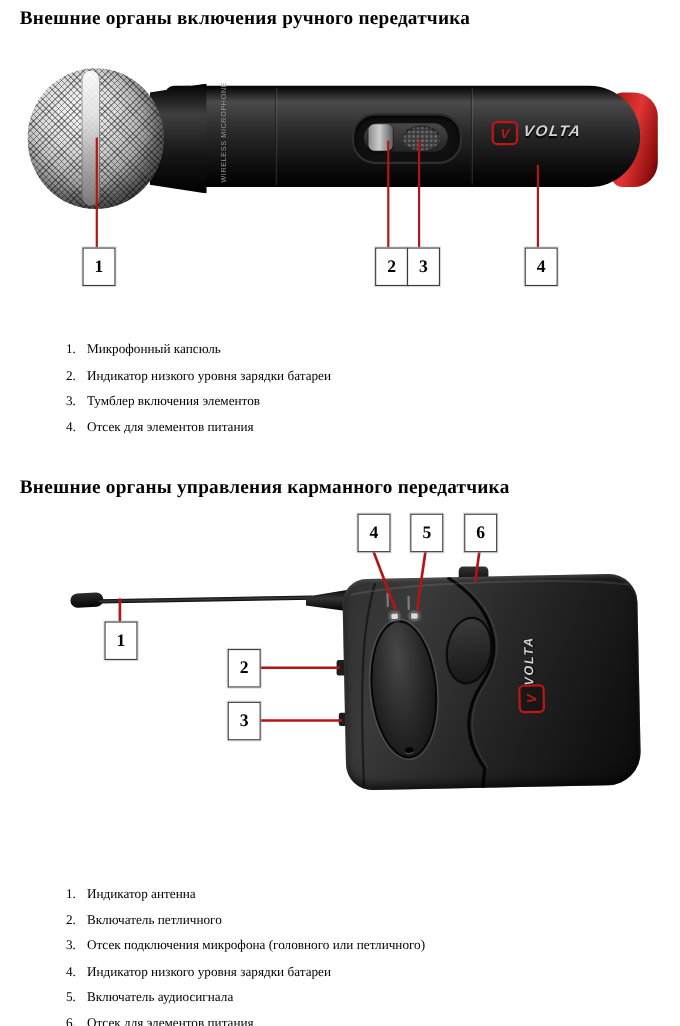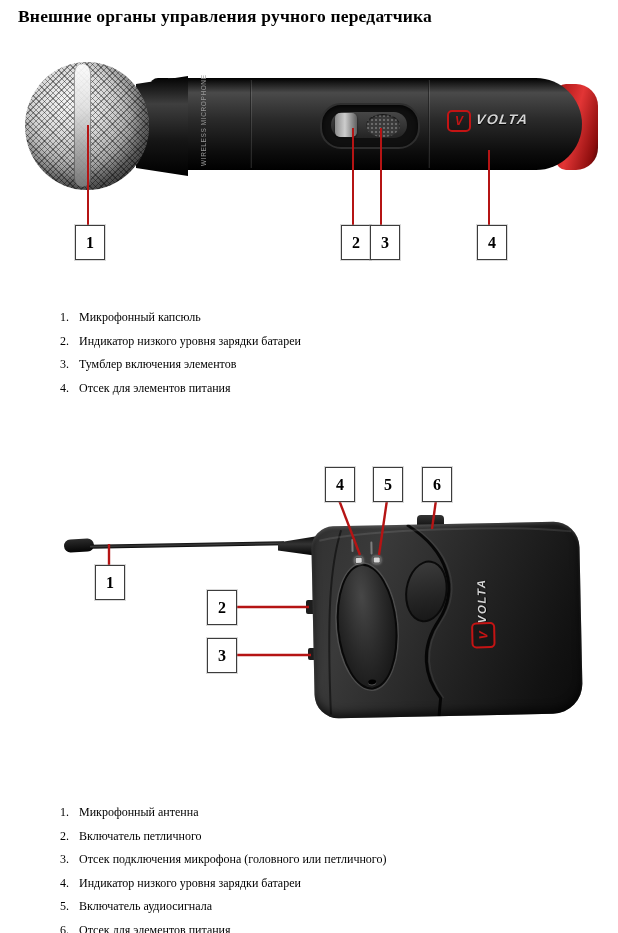--- a/index.html
+++ b/index.html
@@ -85,21 +85,21 @@
   .bp-brand-word{position:absolute;left:163px;top:40px;height:60px;writing-mode:vertical-rl;
     transform:rotate(180deg);font-size:11.5px;}
   .bp-emblem{position:absolute;left:157px;top:100px;width:22px;height:20px;transform:rotate(-90deg);}
   .fig-lines{position:absolute;left:0;top:460px;z-index:4;}
 </style>
 </head>
 <body>
 
 <div class="page">
 
-  <div class="title" style="top:6px;">Внешние органы управления ручного передатчика</div>
+  <div class="title" style="top:6px;">Внешние органы включения ручного передатчика</div>
 
   <div class="mic-cap"></div>
 
   <div class="mic-body">
     <div class="mic-ring"></div>
     <div class="mic-sidetext">WIRELESS MICROPHONE</div>
     <div class="mic-seam" style="left:100px;"></div>
     <div class="mic-seam" style="left:278px;"></div>
 
     <div class="mic-panel">
@@ -139,20 +139,21 @@
 
   <div class="legend" style="top:302px;">
     <ol>
       <li>Микрофонный капсюль</li>
       <li>Индикатор низкого уровня зарядки батареи</li>
       <li>Тумблер включения элементов</li>
       <li>Отсек для элементов питания</li>
     </ol>
   </div>
 
+  <div class="title" style="top:432px;">Внешние органы управления карманного передатчика</div>
 
   <div class="bp-antenna-tip"></div>
   <div class="bp-antenna-shaft"></div>
   <div class="bp-antenna-base"></div>
   <div class="bp-clip"></div>
   <div class="bp-nub" style="left:306px;top:600px;width:9px;height:14px;"></div>
   <div class="bp-nub" style="left:308px;top:648px;width:8px;height:12px;"></div>
 
   <div class="bp-body">
     <svg width="268" height="192" viewBox="0 0 268 192" style="position:absolute;left:0;top:0;">
@@ -201,21 +202,21 @@
     </div>
   <div class="callout-box" style="left:207px;top:590px;">
     <span>2</span>
     </div>
   <div class="callout-box" style="left:207px;top:638px;">
     <span>3</span>
     </div>
 
   <div class="legend" style="top:797px;">
     <ol>
-      <li>Микрофонный антенна</li>
+      <li>Индикатор антенна</li>
       <li>Включатель петличного</li>
       <li>Отсек подключения микрофона (головного или петличного)</li>
       <li>Индикатор низкого уровня зарядки батареи</li>
       <li>Включатель аудиосигнала</li>
       <li>Отсек для элементов питания</li>
     </ol>
   </div>
 
 </div>
 

